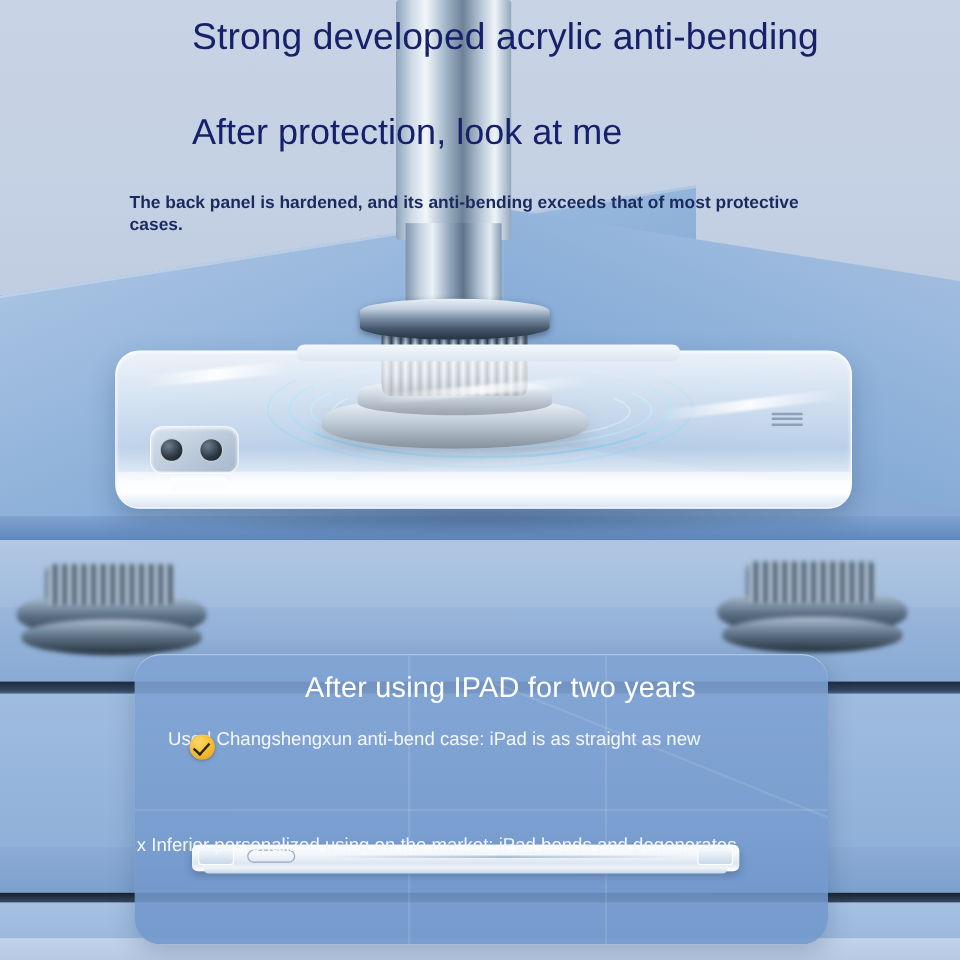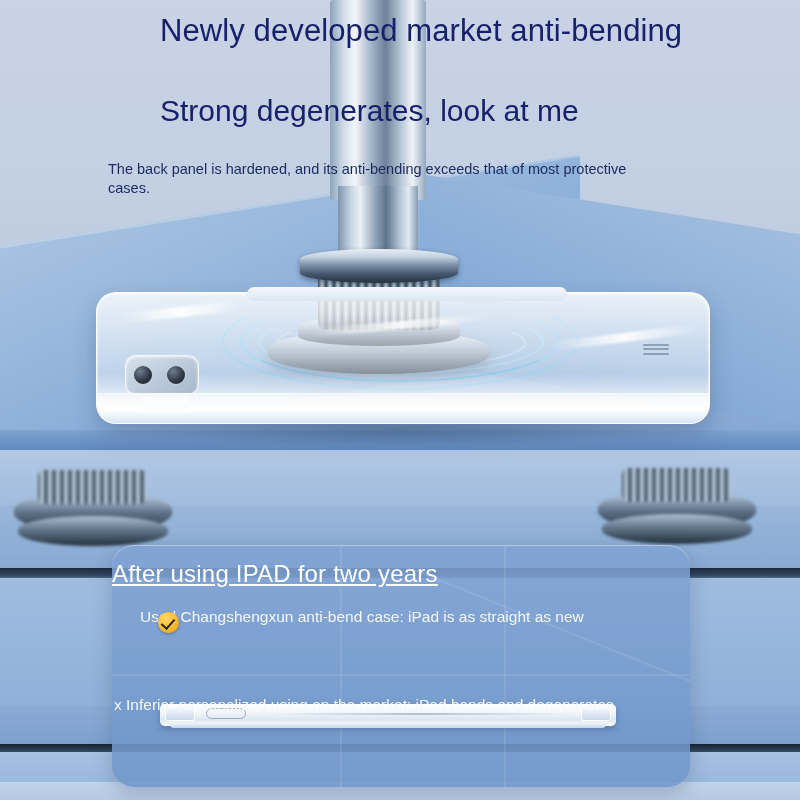--- a/index.html
+++ b/index.html
@@ -226,40 +226,39 @@
     position:absolute; left:160px; top:14px; width:540px;
     color:#17216b; font-size:31px; line-height:1.08; font-weight:400;
     letter-spacing:.1px;
   }
   .headline2 {
     position:absolute; left:160px; top:94px; width:560px;
     color:#17216b; font-size:30px; line-height:1.1; font-weight:400;
   }
   .subcopy {
     position:absolute; left:108px; top:160px; width:560px;
-    color:#1b2a5e; font-size:14.5px; line-height:1.32; font-weight:400;
+    color:#1b2a5e; font-size:14.5px; line-height:1.32; font-weight:700;
   }
 
   
   .panel {
     position:absolute; left:112px; top:545px; width:578px; height:242px;
     border-radius:22px;
     background:linear-gradient(180deg,
       rgba(128,163,211,.88) 0%,
       rgba(120,157,207,.86) 45%,
       rgba(112,150,202,.88) 100%);
     border-top:1.5px solid rgba(225,236,248,.55);
     box-shadow:0 6px 20px rgba(25,45,75,.22);
     overflow:hidden;
   }
   .panel-title {
-    position:absolute; left:0; top:14px; width:100%;
-    text-align:left; color:#ffffff; font-size:24px; font-weight:400;
+    position:absolute; left:16px; top:14px; width:100%;
+    text-align:center; color:#ffffff; font-size:24px; font-weight:400;
     letter-spacing:.2px;
-    text-decoration:underline;
   }
   .row { position:absolute; left:0; width:100%; }
   .row-label {
     color:#f4f8fd; font-size:15.5px; font-weight:400; white-space:nowrap;
   }
   #row-good { top:62px; }
   #row-good .row-label { position:absolute; left:28px; top:0; }
   #row-bad  { top:150px; }
   #row-bad  .row-label { position:absolute; left:2px; top:0; }
 
@@ -374,22 +373,22 @@
     </div>
     <div class="speaker">
       <i></i>
         <i></i>
         <i></i>
     </div>
     <div class="btn-cut"></div>
     <div class="case-lip"></div>
   </div>
 
-  <div class="headline">Newly developed market anti-bending</div>
-  <div class="headline2">Strong degenerates, look at me</div>
+  <div class="headline">Strong developed acrylic anti-bending</div>
+  <div class="headline2">After protection, look at me</div>
   <div class="subcopy">The back panel is hardened, and its anti-bending exceeds that of most protective cases.</div>
 
   <div class="panel">
     <div class="crease c1"></div>
     <div class="crease c2"></div>
     <div class="crease c3"></div>
     <div class="diag1"></div>
 
     <div class="panel-title">After using IPAD for two years</div>
 

